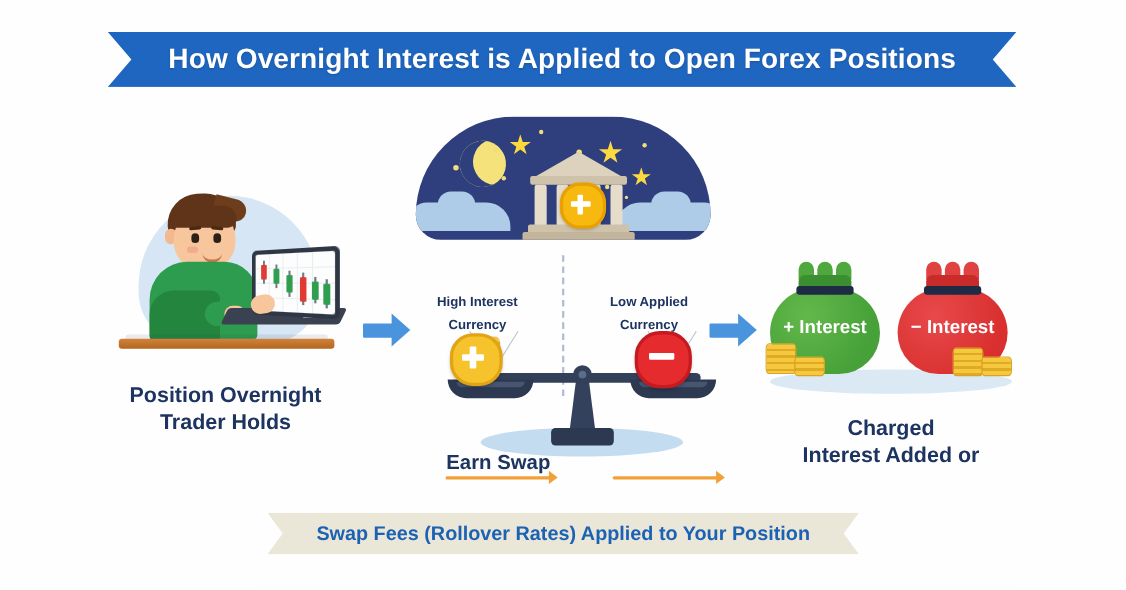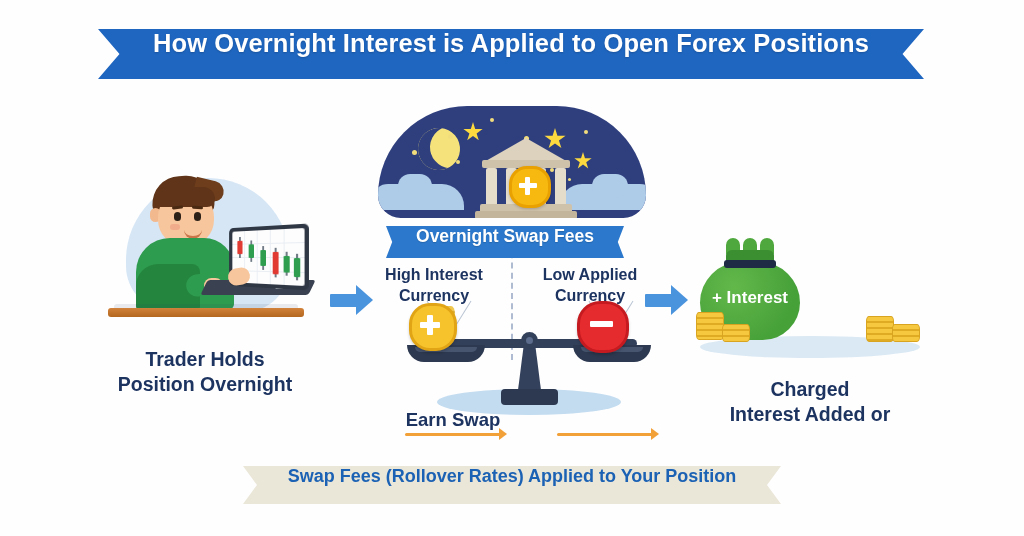--- a/index.html
+++ b/index.html
@@ -2,21 +2,21 @@
 <html><head>
 <meta charset="utf-8">
 <style>
   html,body{margin:0;padding:0;background:#ffffff;}
   body{width:1024px;height:536px;overflow:hidden;
        font-family:"Liberation Sans", sans-serif;
        -webkit-font-smoothing:antialiased;}
   #stage{position:relative;width:1024px;height:536px;background:#fefefe;}
 
   
-  .ribbon{position:absolute;display:flex;align-items:flex-start;justify-content:center;
+  .ribbon{position:absolute;display:flex;align-items:center;justify-content:center;
           clip-path:polygon(0% 0%, 2.6% 50%, 0% 100%, 100% 100%, 97.4% 50%, 100% 0%);}
   #title-ribbon{left:98px;top:29px;width:826px;height:50px;background:#1f66c0;
                 box-shadow:none;}
   #title-ribbon .rtext{color:#ffffff;font-size:25.5px;font-weight:bold;letter-spacing:.1px;
                        text-shadow:0 1px 2px rgba(0,0,0,.18);white-space:nowrap;}
   #swap-ribbon{left:386px;top:226px;width:238px;height:32px;background:#2b78cc;}
   #swap-ribbon .rtext{color:#ffffff;font-size:17.5px;font-weight:bold;white-space:nowrap;
                       text-shadow:0 1px 1px rgba(0,0,0,.15);}
   #footer-ribbon{left:243px;top:466px;width:538px;height:38px;background:#eae6d8;}
   #footer-ribbon .rtext{color:#1c62b4;font-size:18px;font-weight:bold;white-space:nowrap;}
@@ -98,21 +98,21 @@
   #b-arch{position:absolute;left:0px;top:22px;width:88px;height:8px;background:#cfc2ab;border-radius:2px;}
   .col{position:absolute;top:30px;width:11px;height:38px;background:#e6dcca;border-radius:2px;}
   #b-base{position:absolute;left:-2px;top:66px;width:92px;height:9px;background:#cfc2ab;border-radius:2px;}
   #b-base2{position:absolute;left:-7px;top:73px;width:102px;height:8px;background:#c3b59c;border-radius:2px;}
   #b-coin{position:absolute;left:27px;top:28px;width:36px;height:36px;border-radius:18px;
           background:#f7b90f;border:3px solid #e8a100;box-shadow:0 1px 3px rgba(0,0,0,.2);}
   #b-coin .plus-h{position:absolute;left:7px;top:14px;width:18px;height:5px;background:#fff;border-radius:1px;}
   #b-coin .plus-v{position:absolute;left:13px;top:8px;width:5px;height:18px;background:#fff;border-radius:1px;}
 
   
-  .cur-label{position:absolute;text-align:center;font-weight:bold;font-size:16px;
+  .cur-label{position:absolute;text-align:center;font-weight:bold;font-size:12px;
              line-height:21px;color:#1d3461;width:120px;}
   #lab-high{left:6px;top:158px;}
   #lab-low{left:162px;top:158px;}
   #divider{position:absolute;left:143px;top:126px;width:0;height:128px;
            border-left:2px dashed #aebbd0;}
   
   #scale{position:absolute;left:17px;top:185px;width:288px;height:133px;}
   #sc-ellipse{position:absolute;left:52px;top:98px;width:184px;height:26px;
               background:#c3dcf0;border-radius:92px/13px;}
   #sc-beam{position:absolute;left:36px;top:48px;width:216px;height:9px;background:#33405a;border-radius:5px;}
@@ -227,22 +227,22 @@
           <div class="candle" style="left: 66px; top: 28px; height: 18px; background: rgb(47, 158, 79);"></div>
         </div>
     </div>
     <div id="t-hand"></div>
 
     <div id="desk-shadow"></div>
     <div id="desk"></div>
   </div>
 
   <div class="caption" id="cap-left">
+    <div>Position Overnight</div>
     <div>Trader Holds</div>
-    <div>Position Overnight</div>
   </div>
 
   <div class="arrow" id="arrow-1">
     <div class="shaft"></div>
     <div class="head"></div>
   </div>
 
   <div id="center-scene">
 
     <div id="night">
@@ -323,42 +323,48 @@
       </div>
 
       <div class="swap-label" id="earn-swap">Earn Swap</div>
       <div class="uline" id="ul-earn"></div>
       <div id="ul-earn-head"></div>
       <div class="uline" id="ul-pay"></div>
       <div id="ul-pay-head"></div>
     </div>
   </div>
 
-  <div class="ribbon" id="swap-ribbon">
-    <span class="rtext">Overnight Swap Fees</span>
-  </div>
 
   <div class="arrow" id="arrow-2">
     <div class="shaft"></div>
     <div class="head"></div>
   </div>
 
   <div id="bags-scene">
     <div id="bag-shadow"></div>
 
     <div class="bag" id="bag-green">
       <div class="bag-frill" style="left:26px;"></div>
       <div class="bag-frill" style="left:43px;"></div>
       <div class="bag-frill" style="left:60px;"></div>
       <div class="bag-neck"></div>
       <div class="bag-body"></div>
       <div class="bag-tie"></div>
       <div class="bag-text">+ Interest</div>
     </div>
 
+    <div class="bag" id="bag-red">
+      <div class="bag-frill" style="left:26px;"></div>
+      <div class="bag-frill" style="left:43px;"></div>
+      <div class="bag-frill" style="left:60px;"></div>
+      <div class="bag-neck"></div>
+      <div class="bag-body"></div>
+      <div class="bag-tie"></div>
+      <div class="bag-text">− Interest</div>
+    </div>
 
     <div class="coins">
       <div class="coin-pile" style="left:2px;top:94px;width:26px;height:26px;"></div>
       <div class="coin-pile" style="left:28px;top:106px;width:26px;height:16px;"></div>
     </div>
     <div class="coins">
       <div class="coin-pile" style="left:172px;top:98px;width:26px;height:24px;"></div>
       <div class="coin-pile" style="left:198px;top:106px;width:26px;height:16px;"></div>
     </div>
   </div>

